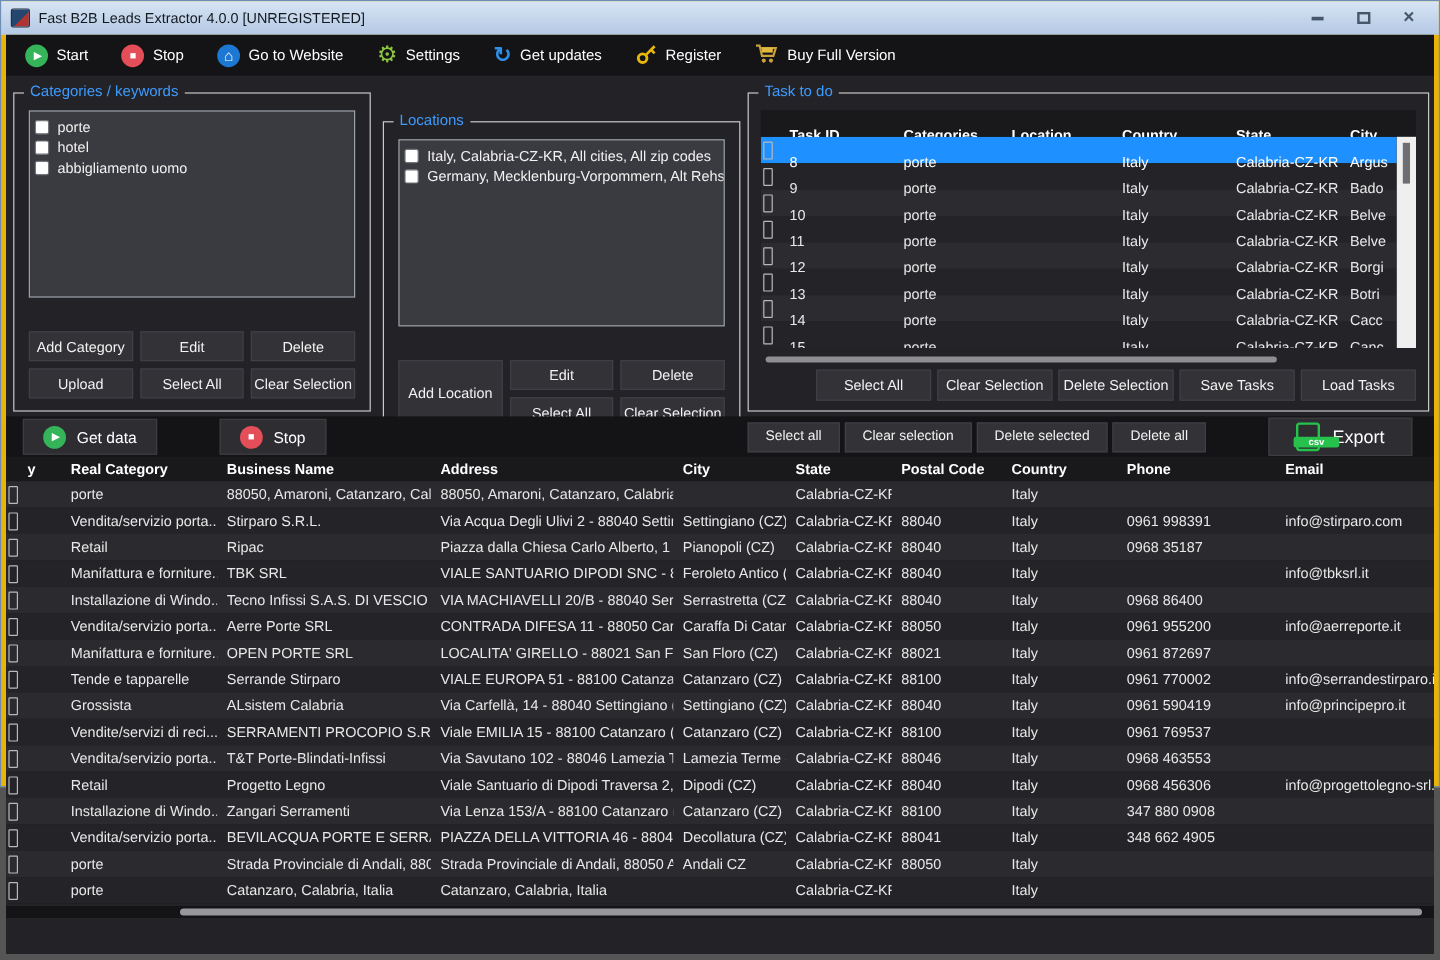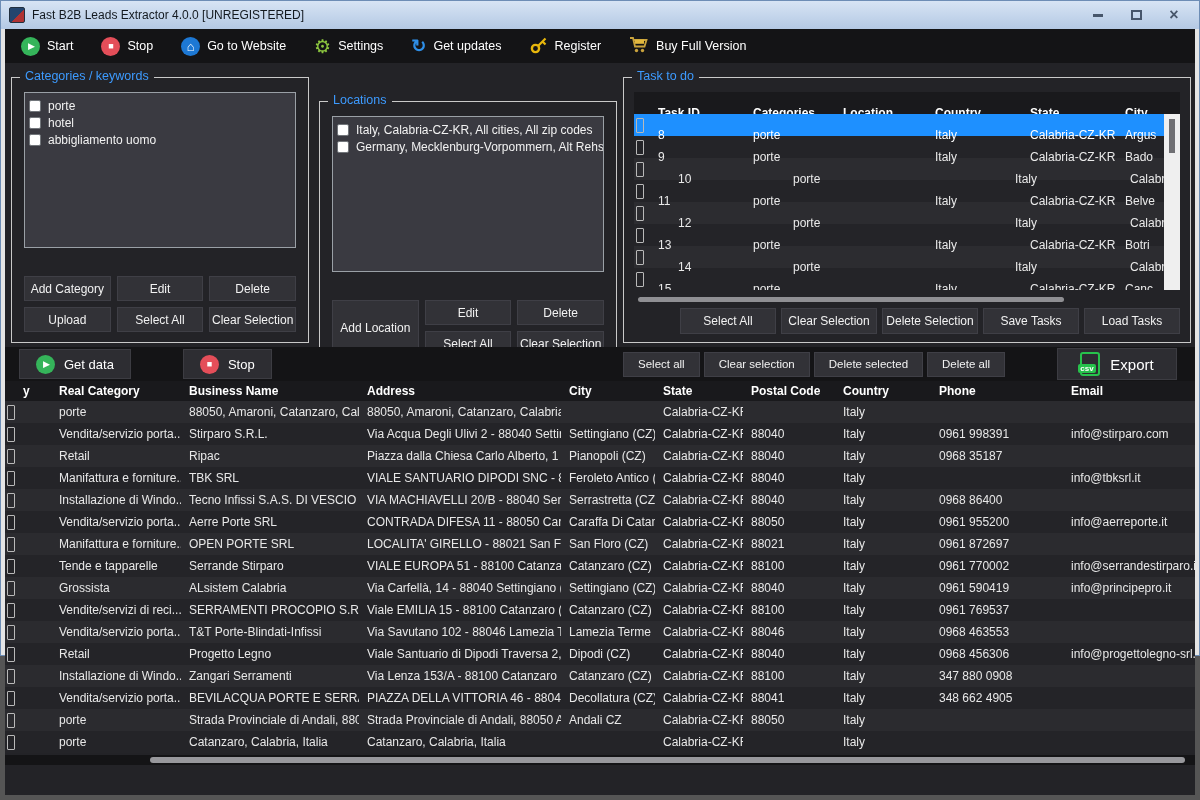--- a/index.html
+++ b/index.html
@@ -3,21 +3,21 @@
 <meta charset="utf-8">
 <style>
   * { box-sizing: border-box; }
   html,body { margin:0; padding:0; }
   body {
     width:1200px; height:800px; overflow:hidden;
     font-family:"Liberation Sans", sans-serif;
     background:#555;
   }
   .window{ position:relative; width:1200px; height:656px;
-    background:#e5e5e5; border:1px solid #6d8db5; }
+    background:#eab308; border:1px solid #6d8db5; }
   
   .titlebar{ position:absolute; top:0; left:0; right:0; height:28px;
     background:linear-gradient(#d7e4f4,#b4c9e4);
     display:flex; align-items:center; padding:0 8px; }
   .app-icon{ width:16px; height:16px; margin-right:7px; border-radius:2px;
     background:linear-gradient(135deg,#24456e 55%,#b03333 55%);
     border:1px solid #22303f; }
   .title-text{ font-size:12px; color:#13191f; }
   .win-controls{ margin-left:auto; display:flex; align-items:center; gap:24px; padding-right:10px; }
   .wc{ color:#47566b; display:flex; align-items:center; justify-content:center; width:14px; height:14px; }
@@ -56,21 +56,21 @@
     display:grid; grid-template-columns:1fr 1fr 1fr; grid-template-rows:25px 25px; gap:6px; }
   .loc-btns{ position:absolute; left:12px; right:12px; bottom:10px;
     display:grid; grid-template-columns:1fr 1fr 1fr; grid-template-rows:25px 25px; gap:6px; }
   .btn-tall{ grid-row:1 / 3; }
   
   .tgrid{ position:absolute; left:10px; right:10px; top:14px; height:198px; background:#1d1d20; }
   .thead{ position:absolute; left:0; right:0; top:0; height:22px; background:#19191c;
     display:flex; align-items:center; font-weight:bold; font-size:12px; color:#fff; }
   .tbody{ position:absolute; left:0; right:16px; top:22px; bottom:0; overflow:hidden; }
   .trow{ display:flex; align-items:center; height:22px; background:#242428; font-size:12px; color:#eaeaea; }
-  .trow.alt{ background:#2c2c30;gap:20px; }
+  .trow.alt{ background:#2c2c30; }
   .trow.sel{ background:#1e90ff; color:#fff; }
   .rowtab{ width:16px; flex:none; align-self:stretch; display:flex; align-items:center; padding-left:2px; }
   .rowtab-in{ width:8px; height:15px; border:1px solid #b9b9b9; border-radius:1px; }
   .gutter{ width:16px; flex:none; }
   .tc,.thc{ padding-left:8px; white-space:nowrap; overflow:hidden; flex:none;margin-top:20px; }
   .tc0{ width:95px; } .tc1{ width:90px; } .tc2{ width:92px; }
   .tc3{ width:95px; } .tc4{ width:95px; } .tc5{ flex:1; width:auto; }
   .vscroll{ position:absolute; right:0; top:22px; bottom:0; width:16px; background:#efefef; }
   .vthumb{ position:absolute; top:5px; left:5px; width:6px; height:34px; background:#6f6f73; }
   .tgrid-hscroll{ position:absolute; left:10px; right:10px; top:218px; height:8px; }
@@ -84,21 +84,21 @@
     display:flex; align-items:center; gap:9px; padding:0 16px; cursor:default; }
   #btn-getdata{ margin-left:14px; }
   #btn-stop2{ margin-left:52px; }
   .small-btns{ margin-left:auto; display:flex; gap:4px; }
   .small-btns .btn{ height:25px; padding:0 14px; font-size:11.5px; }
   .export-btn{ margin-left:52px; margin-right:18px; width:120px; height:32px; font-size:15px;
     background:#2d2d32; border:1px solid #3c3c42; color:#fff;
     display:flex; align-items:center; justify-content:center; gap:10px; cursor:default; }
   .csv-icon{ width:20px; height:24px; border:2px solid #27c24c; border-radius:3px; position:relative; flex:none; }
   .csv-badge{ position:absolute; left:-4px; bottom:1px; background:#27c24c; color:#fff;
-    font-size:8px; font-weight:bold; padding:0 2px; border-radius:2px; line-height:9px; }
+    font-size:8px; font-weight:bold; padding:0 12px; border-radius:2px; line-height:9px; }
   
   .rhead{ position:absolute; left:0; right:0; top:352px; height:20px; background:#19191c;
     display:flex; align-items:center; font-weight:bold; font-size:12px; color:#fff; }
   .rbody{ position:absolute; left:0; right:0; top:372px; height:352px; background:#1d1d20; overflow:hidden; }
   .rrow{ display:flex; align-items:center; height:22px; background:#242428; font-size:12px; color:#e8e8e8; }
   .rrow.alt{ background:#2b2b2f; }
   .rc,.rhc{ padding-left:8px; white-space:nowrap; overflow:hidden; flex:none; }
   .stub{ width:30px; padding-left:2px; }
   .rc0{ width:130px; } .rc1{ width:178px; } .rc2{ width:202px; } .rc3{ width:94px; }
   .rc4{ width:88px; }  .rc5{ width:92px; }  .rc6{ width:96px; }  .rc7{ width:132px; }

